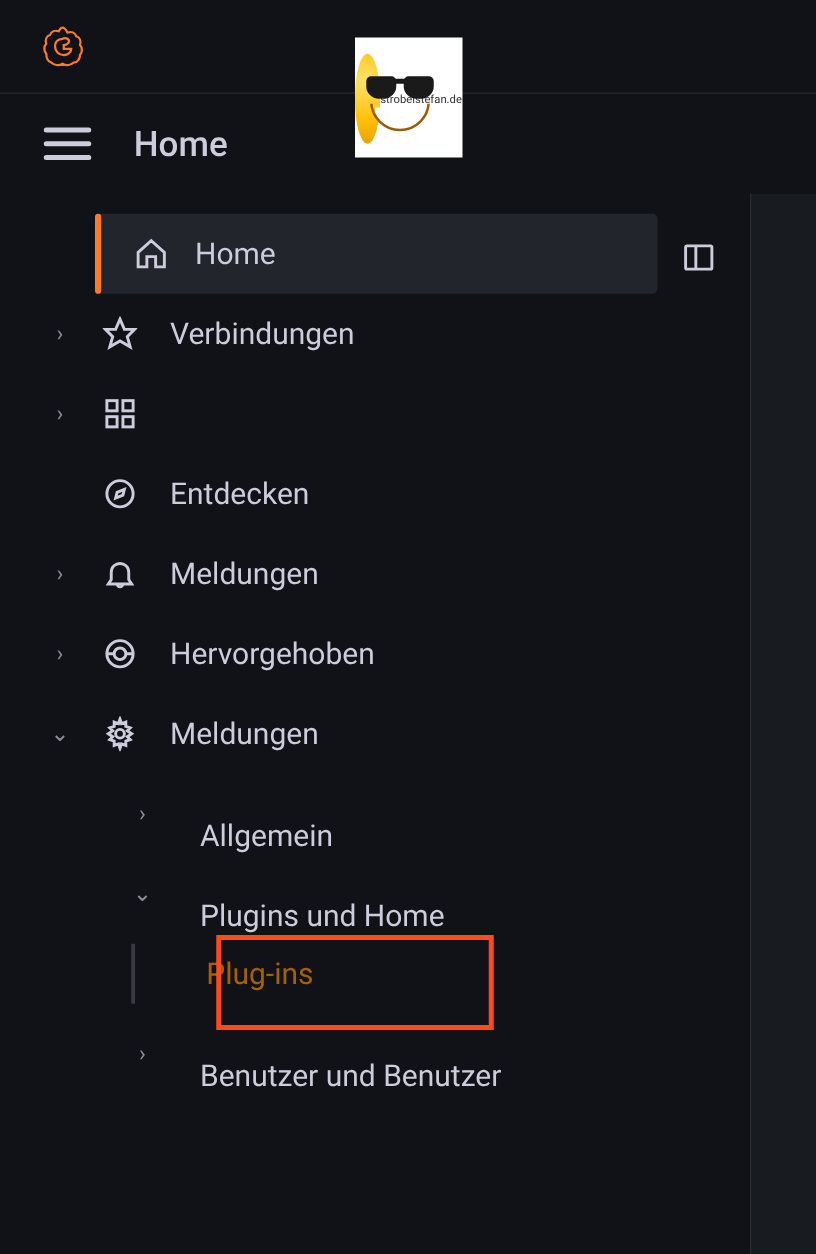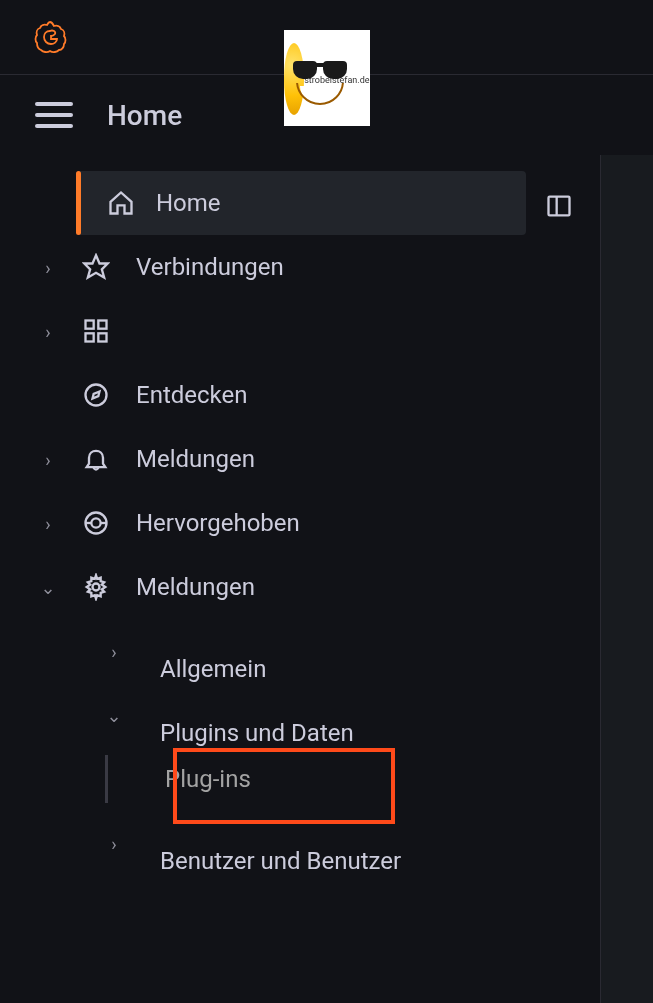--- a/index.html
+++ b/index.html
@@ -245,21 +245,21 @@
     .sub-label {
       margin-left: 26px;
       margin-top: 35px;
     }
     
     .sub-sub-item {
       display: flex;
       align-items: center;
       height: 64px;
       font-size: 24px;
-      color: #a3a3a3;
+      color: #a16207;
       cursor: pointer;
       position: relative;
       margin-left: 105px;
     }
     
     .sub-sub-line {
       position: absolute;
       left: 0;
       top: 8px;
       bottom: 8px;
@@ -423,21 +423,21 @@
     <span class="nav-label">Meldungen</span>
   </div>
 
   <div class="sub-item">
     <span class="sub-chevron">›</span>
     <span class="sub-label">Allgemein</span>
   </div>
 
   <div class="sub-item">
     <span class="sub-chevron">⌄</span>
-    <span class="sub-label">Plugins und Daten</span>
+    <span class="sub-label">Plugins und Home</span>
   </div>
 
   <div class="sub-sub-item">
     <div class="sub-sub-line"></div>
     <span class="sub-sub-label">Plug-ins</span>
   </div>
 
   <div class="sub-item">
     <span class="sub-chevron">›</span>
     <span class="sub-label">Benutzer und Benutzer</span>

